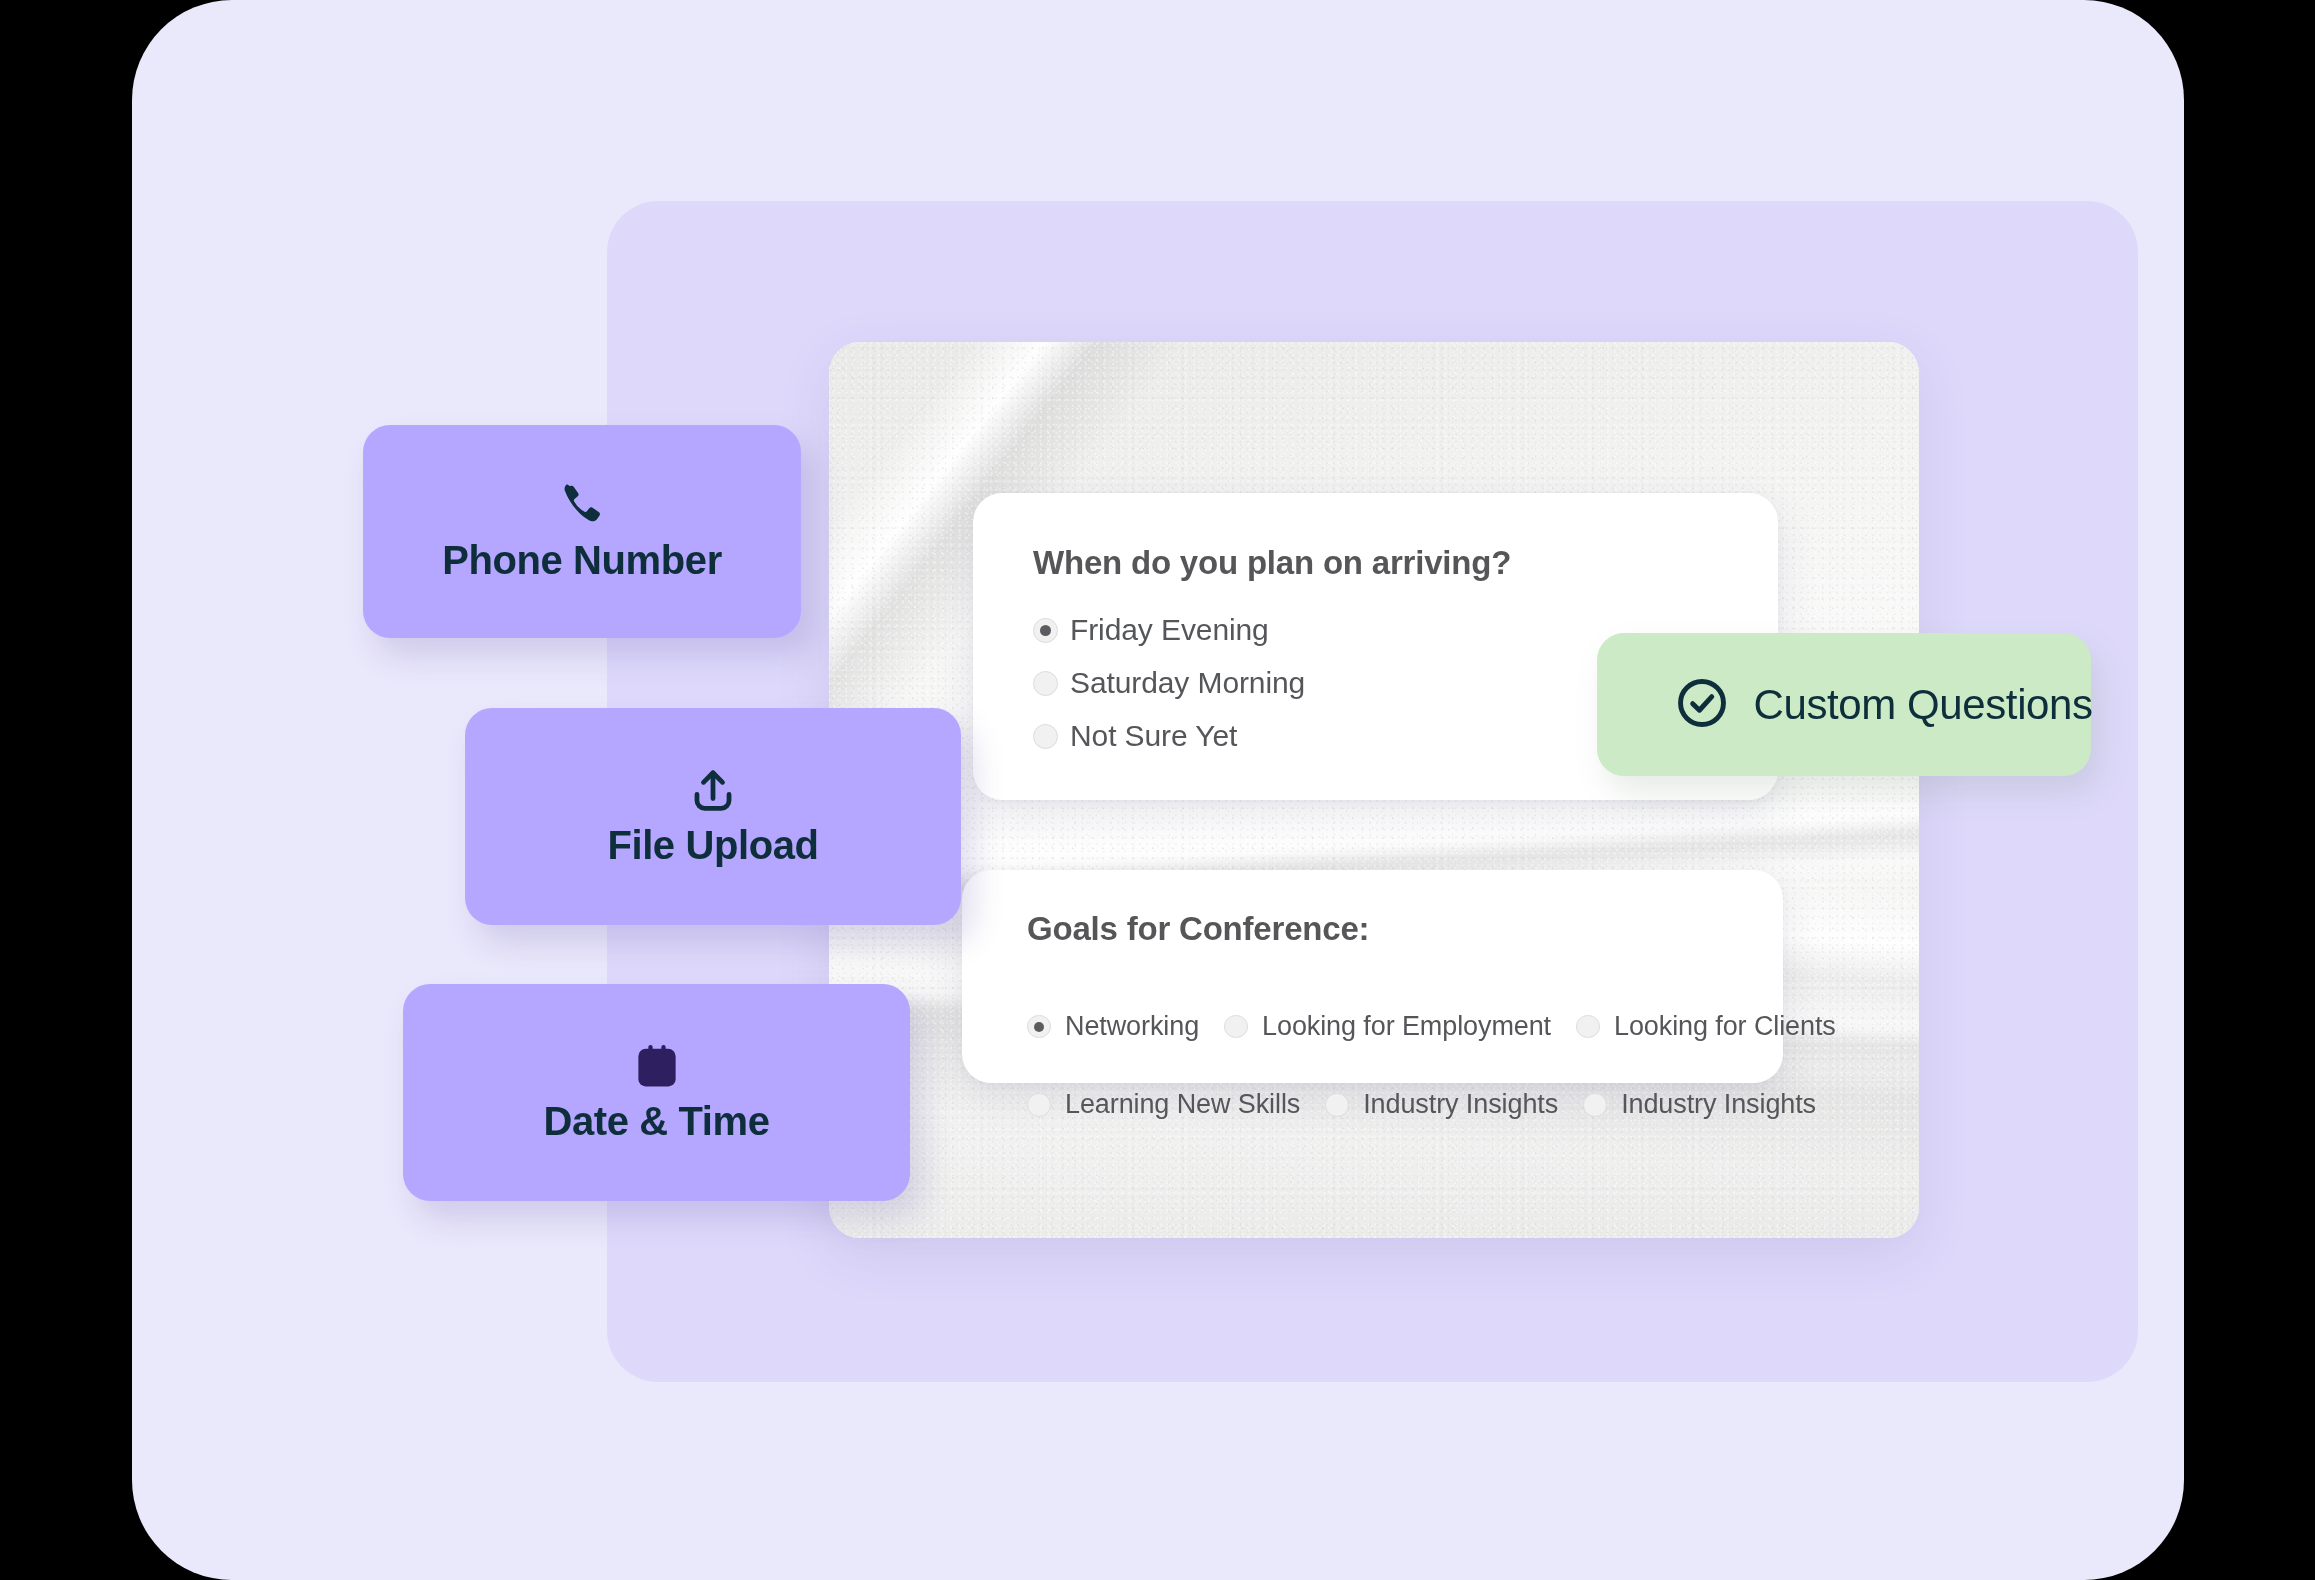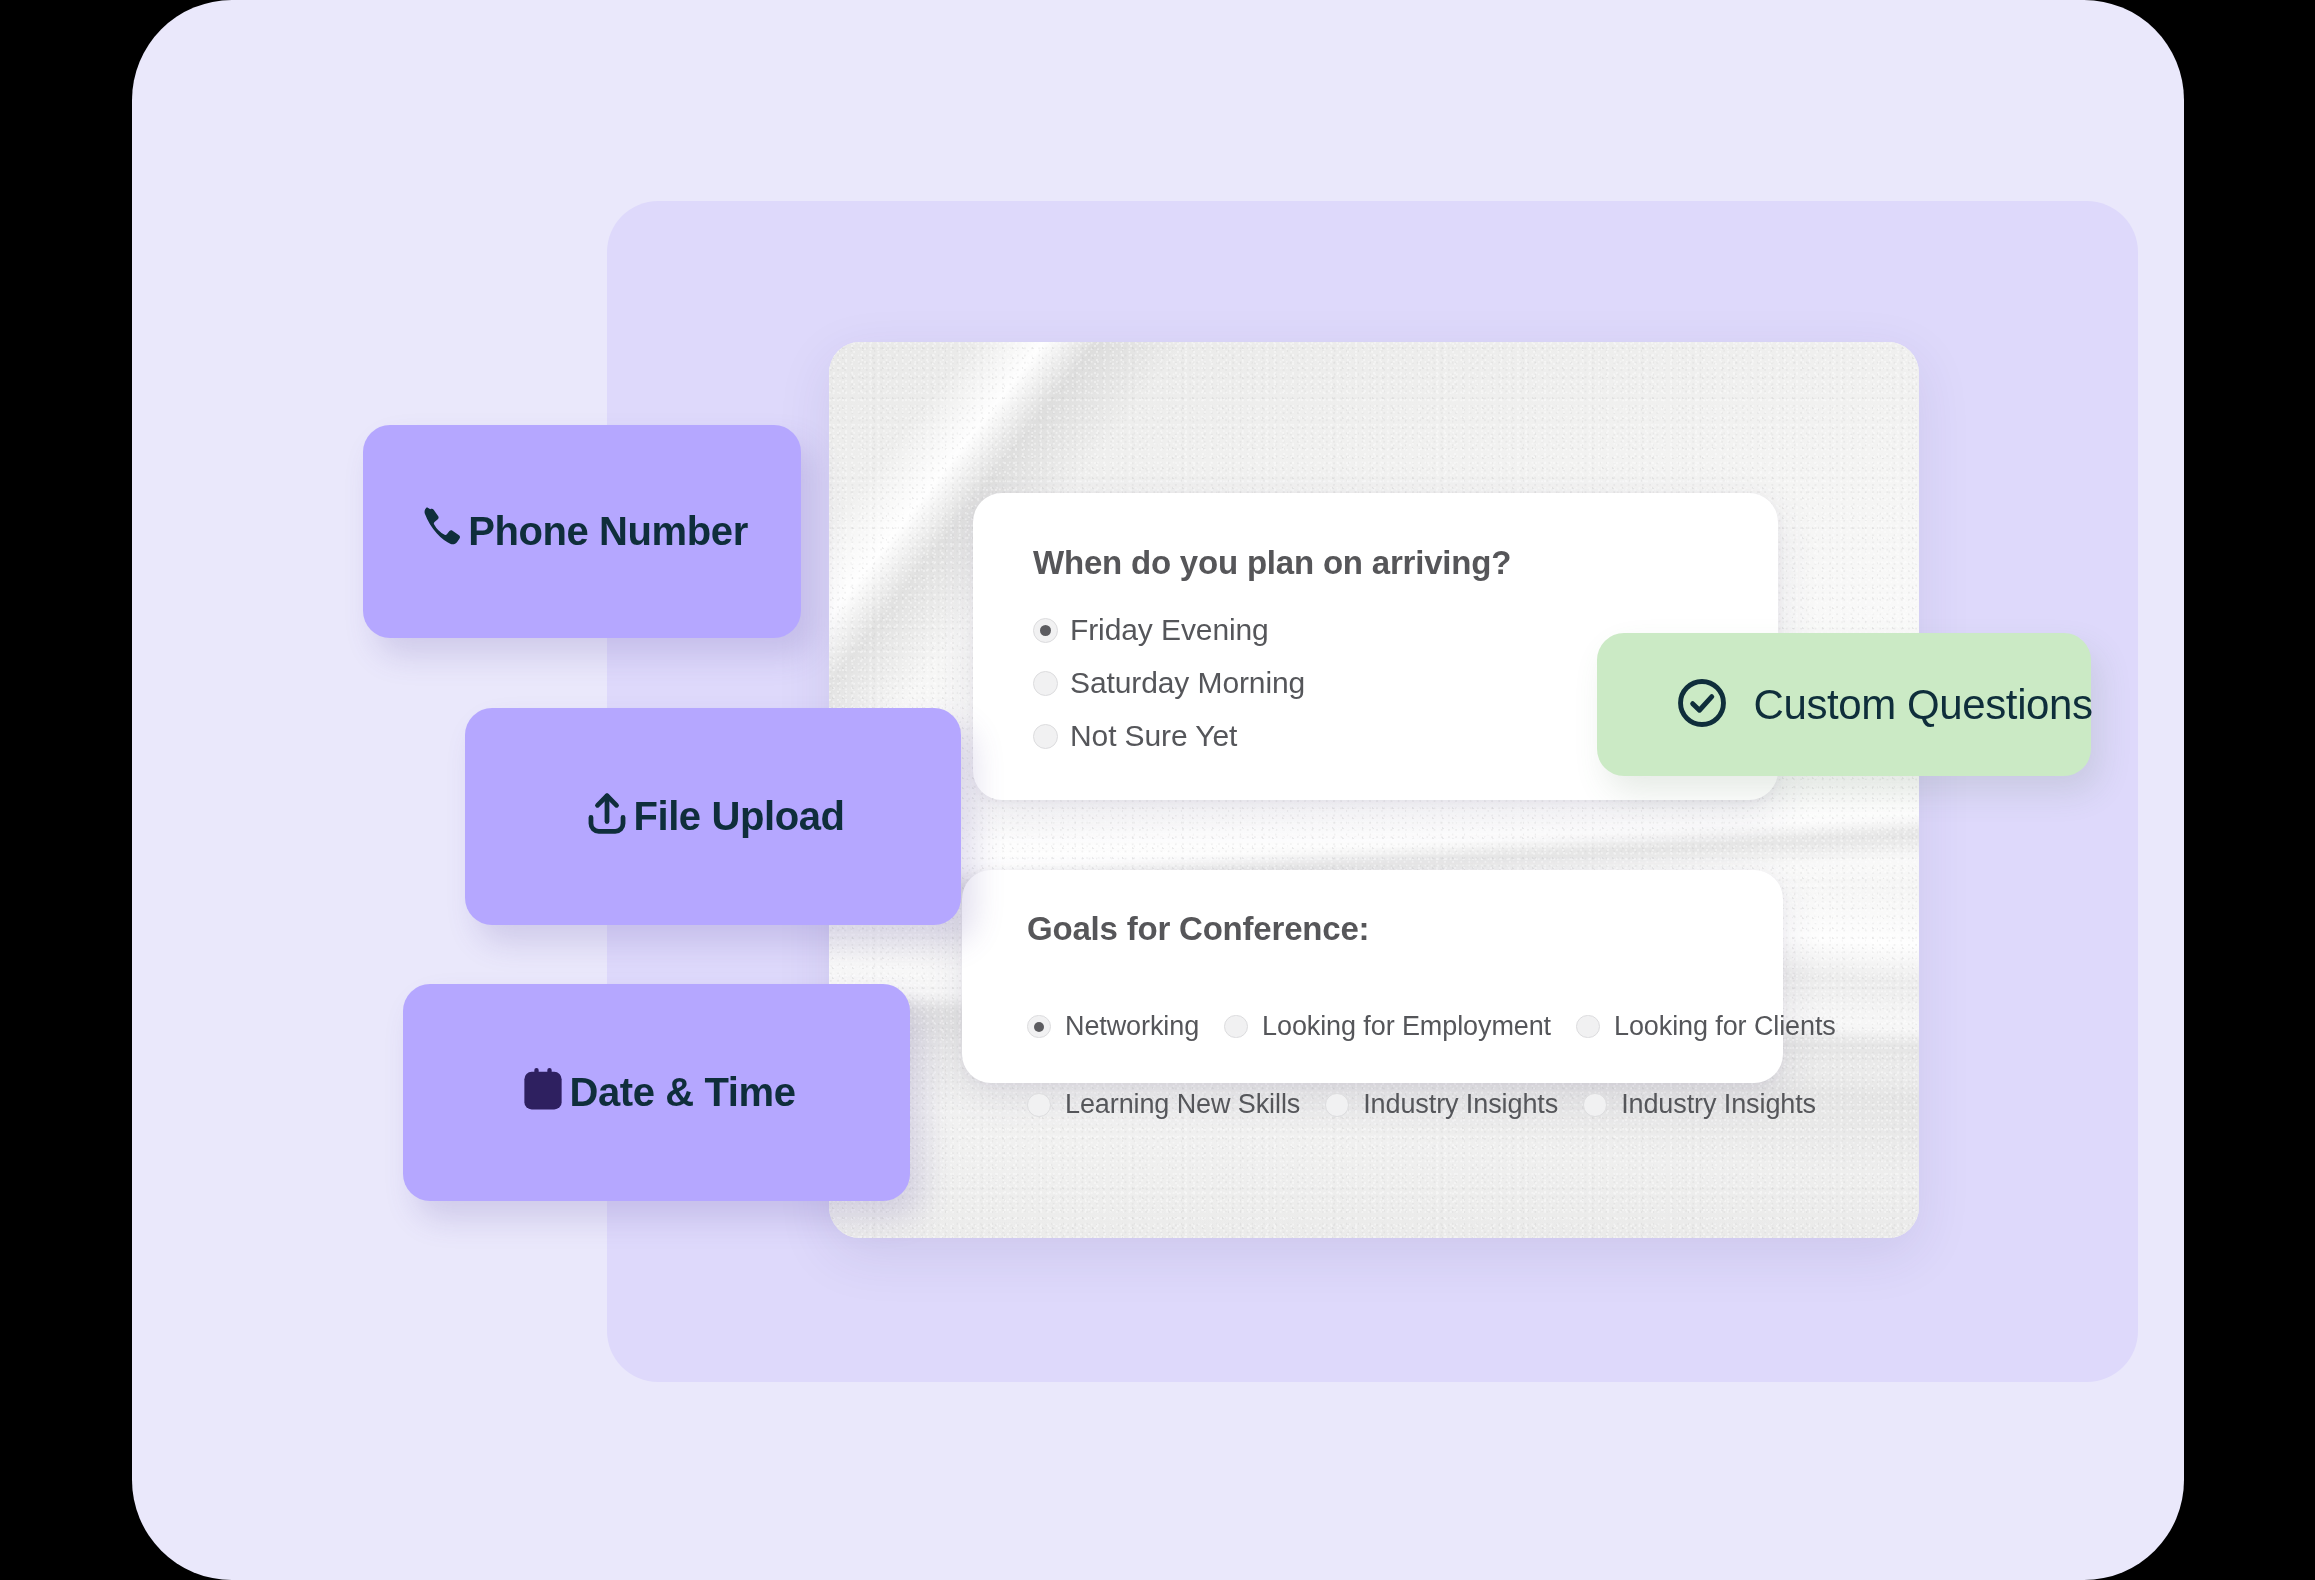--- a/index.html
+++ b/index.html
@@ -121,21 +121,21 @@
       rgba(255,255,255,0) 100%);
     filter: blur(3.6px);
   }
 
   
   .badge {
     position: absolute;
     background: #b5a7ff;
     border-radius: 27px;
     display: flex;
-    flex-direction: row;
+    flex-direction: column;
     align-items: center;
     justify-content: center;
     box-shadow: 12.7px 18px 31px rgba(90,72,160,0.18);
   }
   .badge .badge-icon {
     display: block;
     margin-bottom: 5.4px;
     line-height: 0;
   }
   .badge .badge-label {

